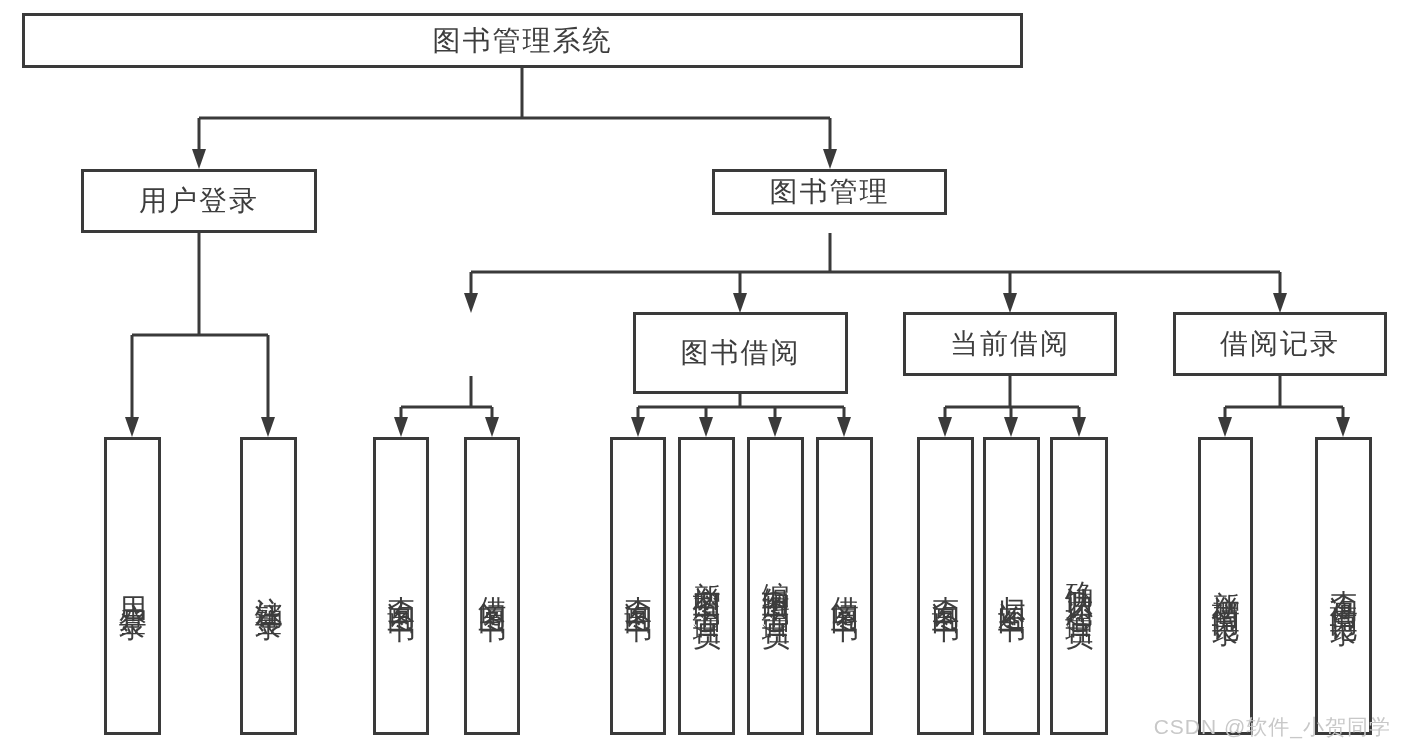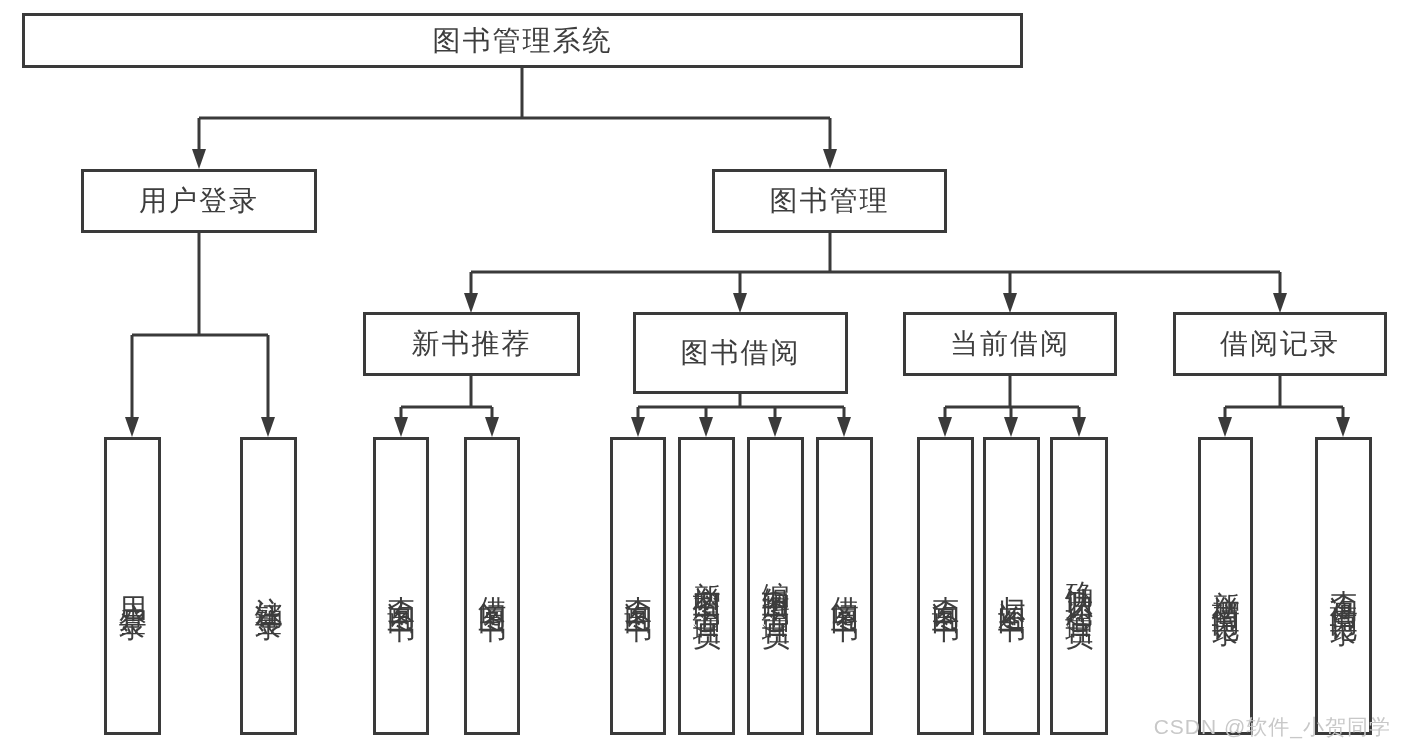--- a/index.html
+++ b/index.html
@@ -84,27 +84,24 @@
     </g>
   </svg>
 
   <div class="node" style="left:22px;top:13px;width:1001px;height:55px">
     <span class="lbl">图书管理系统</span>
   </div>
 
   <div class="node" style="left:81px;top:169px;width:236px;height:64px">
     <span class="lbl">用户登录</span>
   </div>
-  <div class="node" style="left:712px;top:169px;width:235px;height:64px">
+  <div class="node" style="left:712px;top:169px;width:235px;height:46px">
     <span class="lbl">图书管理</span>
   </div>
 
-  <div class="node" style="left:363px;top:312px;width:217px;height:64px">
-    <span class="lbl">新书推荐</span>
-  </div>
   <div class="node" style="left:633px;top:312px;width:215px;height:82px">
     <span class="lbl">图书借阅</span>
   </div>
   <div class="node" style="left:903px;top:312px;width:214px;height:64px">
     <span class="lbl">当前借阅</span>
   </div>
   <div class="node" style="left:1173px;top:312px;width:214px;height:64px">
     <span class="lbl">借阅记录</span>
   </div>
 

